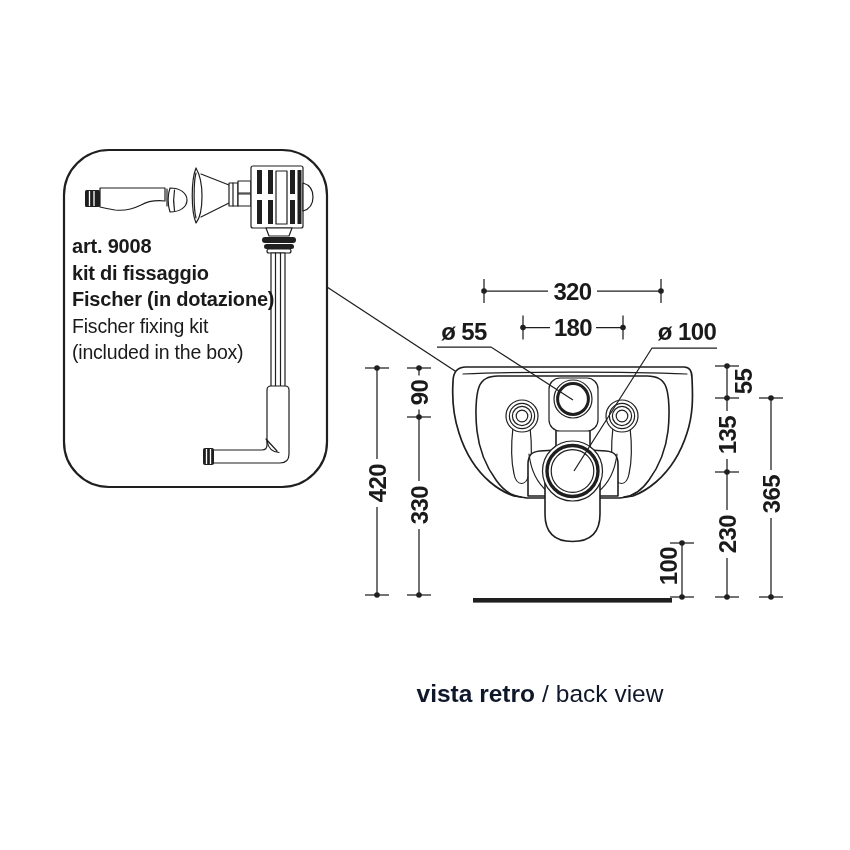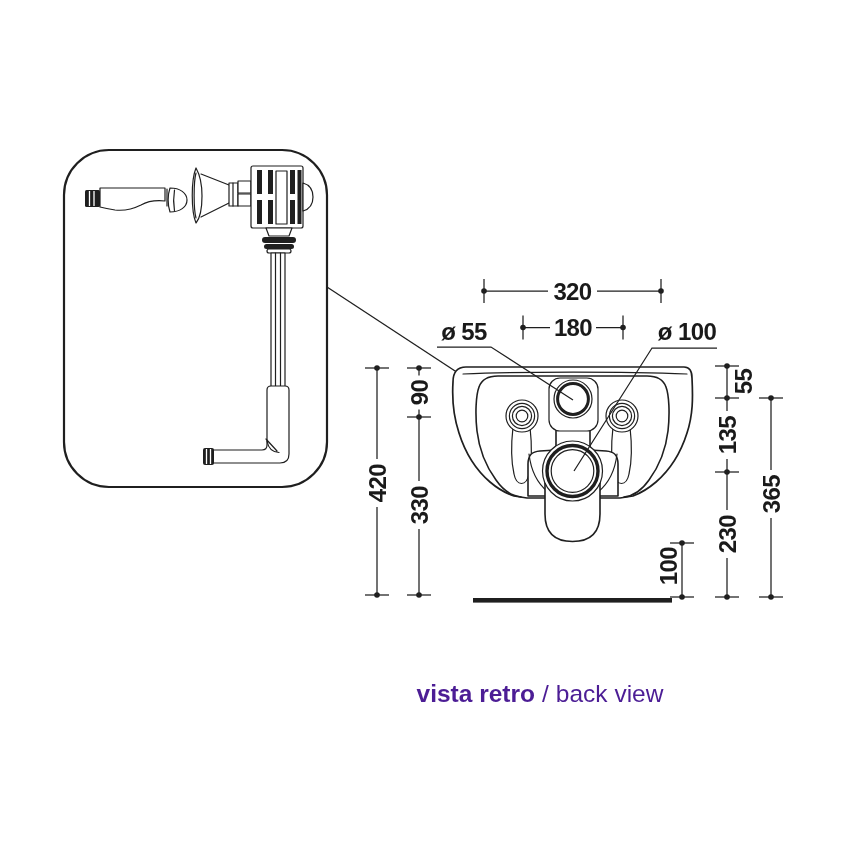--- a/index.html
+++ b/index.html
@@ -24,21 +24,21 @@
   .inset-text {
     position:absolute; left:72px; top:233px; color:#1a1a1a;
     font-size:20px; line-height:26.5px; letter-spacing:-0.2px; white-space:nowrap;
   }
   .inset-text .b { font-weight:700; }
   .inset-text .r { font-weight:400; font-size:19.5px; }
 
   
   .caption {
     position:absolute; left:240px; top:680px; width:600px; text-align:center;
-    color:#4c1d95; font-size:24.5px; white-space:nowrap;
+    color:#0f172a; font-size:24.5px; white-space:nowrap;
   }
   .caption .it { font-weight:700; }
   .caption .dv { font-weight:400; margin:0 7px; }
   .caption .en { font-weight:400; }
 </style>
 </head>
 <body>
 
 <div class="canvas">
 
@@ -227,18 +227,25 @@
     <g>
       <line class="dim" x1="682" y1="543" x2="682" y2="597"></line>
       <line class="dim" x1="670" y1="543" x2="694" y2="543"></line>
       <line class="dim" x1="670" y1="597" x2="694" y2="597"></line>
       <circle class="dot" cx="682" cy="543" r="2.8"></circle>
         <circle class="dot" cx="682" cy="597" r="2.8"></circle>
       <text class="dtxt" transform="translate(676.5 566) rotate(-90)" text-anchor="middle">100</text>
     </g>
   </svg>
 
+  <div class="inset-text">
+    <div class="b">art. 9008</div>
+    <div class="b">kit di fissaggio</div>
+    <div class="b">Fischer (in dotazione)</div>
+    <div class="r">Fischer fixing kit</div>
+    <div class="r">(included in the box)</div>
+  </div>
 
   <div class="caption">
     <span class="it">vista retro</span><span class="dv">/</span><span class="en">back view</span>
   </div>
 
 </div>
 
 </body></html>

